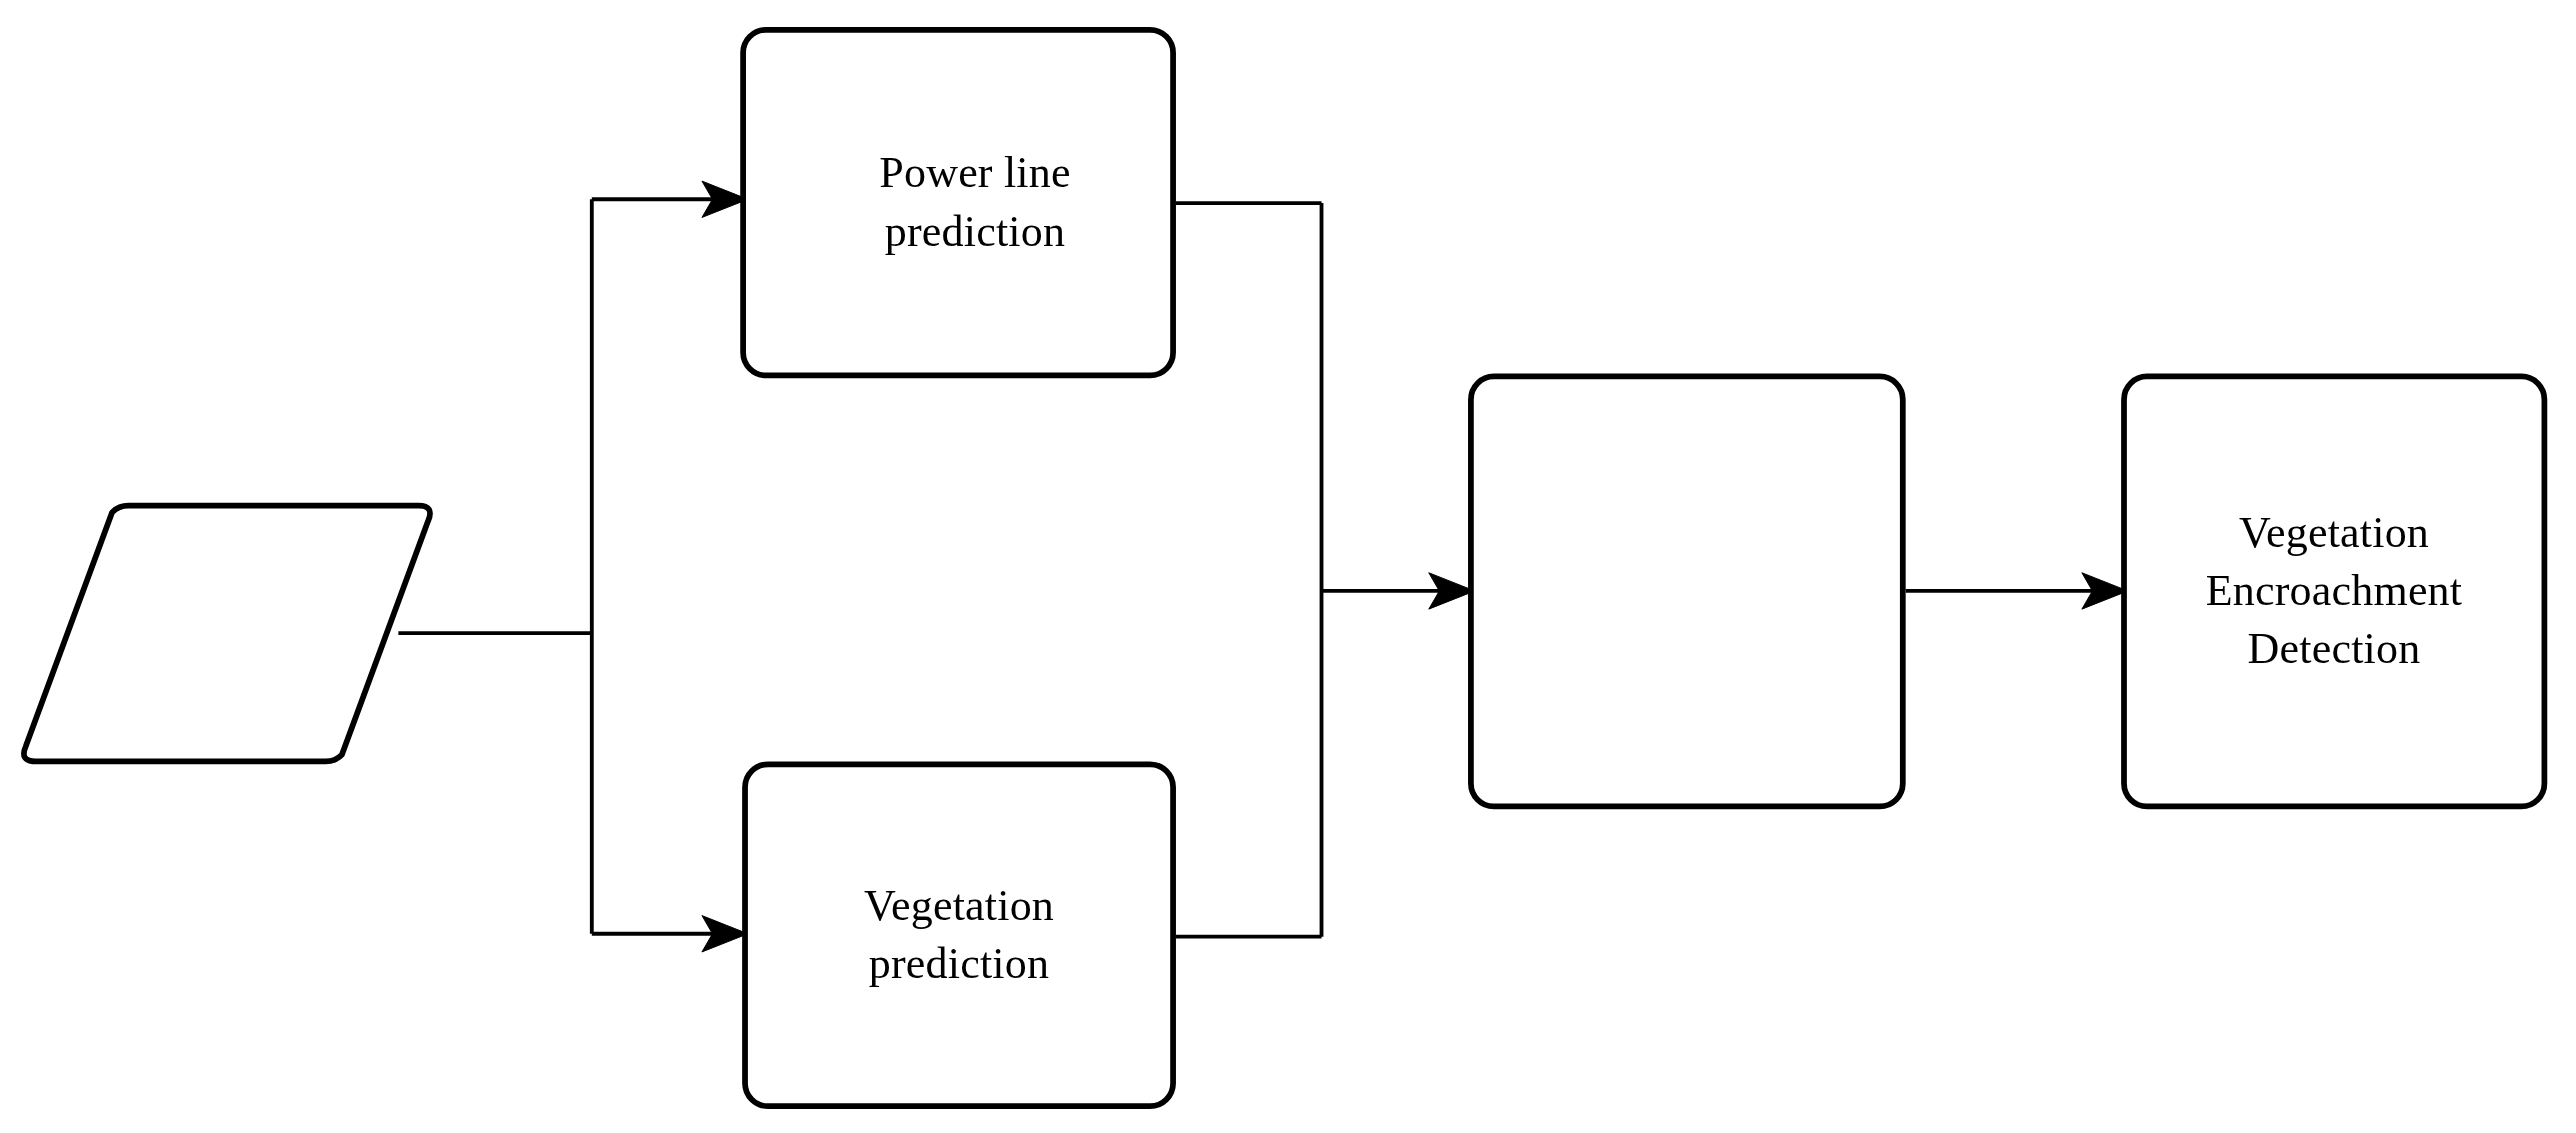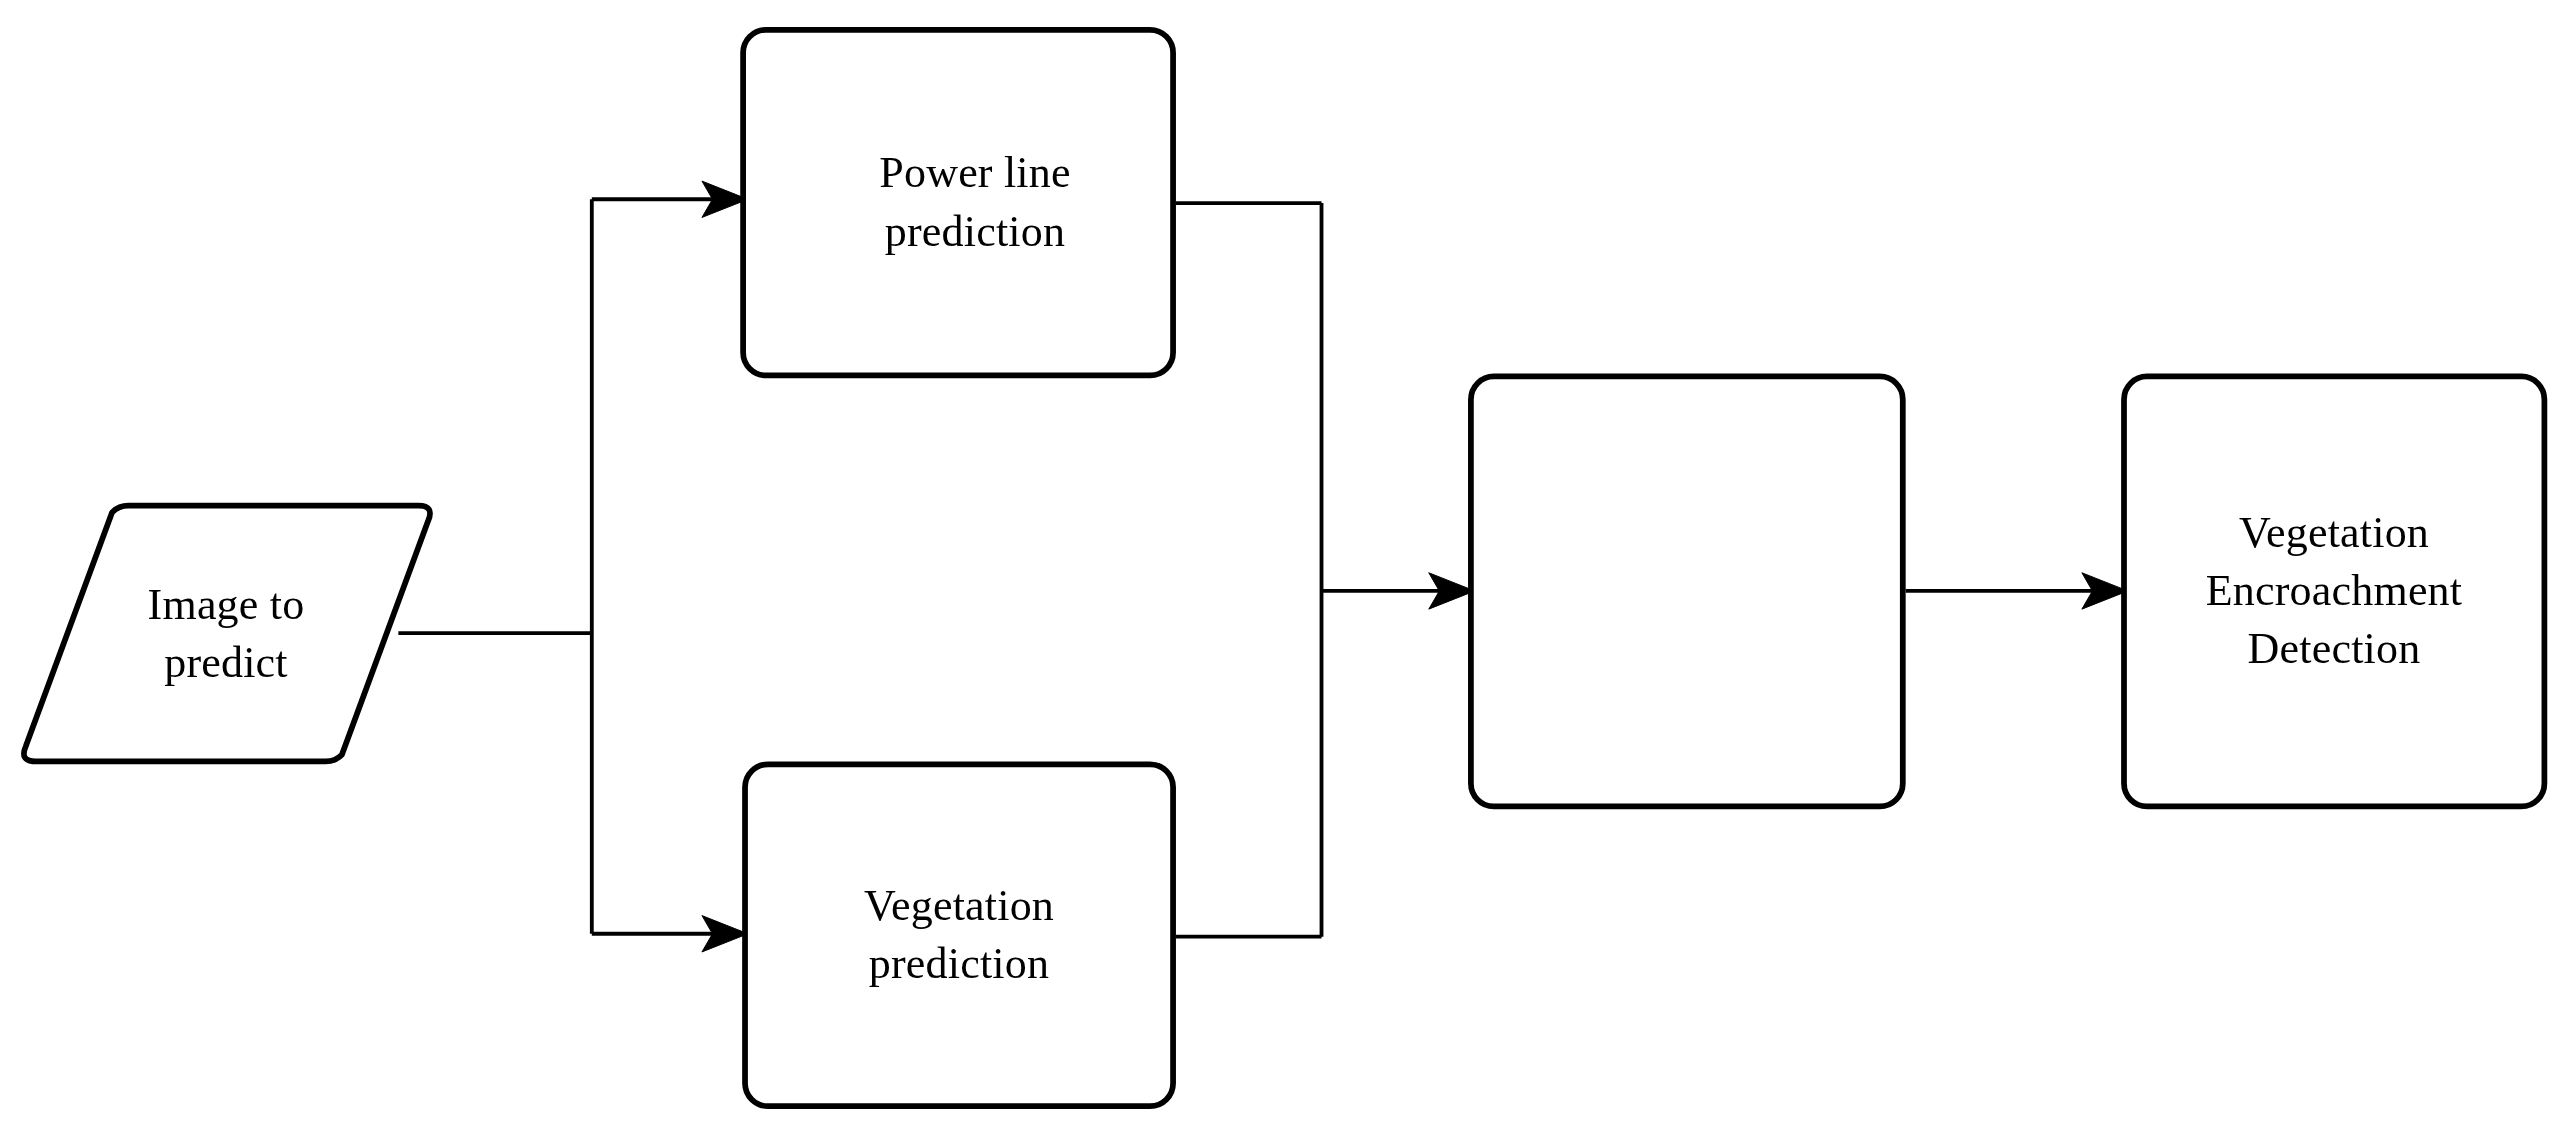--- a/index.html
+++ b/index.html
@@ -102,22 +102,20 @@
     <rect class="node-shape" x="776" y="31" width="449" height="361" rx="24" ry="24"></rect>
 
     <rect class="node-shape" x="778" y="798" width="447" height="357" rx="24" ry="24"></rect>
 
     <rect class="node-shape" x="1536" y="393" width="451" height="449" rx="24" ry="24"></rect>
 
     <rect class="node-shape" x="2218" y="393" width="439" height="449" rx="24" ry="24"></rect>
 
   </svg>
 
-  <div class="node-label" style="left:17px; top:506px; width:418px; height:256px;">Image to
-predict</div>
 
   <div class="node-label" style="left:740px; top:27px; width:436px; height:351px;padding-left:17px;">Power line
 prediction</div>
 
   <div class="node-label" style="left:742px; top:761px; width:434px; height:348px;">Vegetation
 prediction</div>
 
 
   <div class="node-label" style="left:2121px; top:373px; width:426px; height:436px;">Vegetation
 Encroachment

